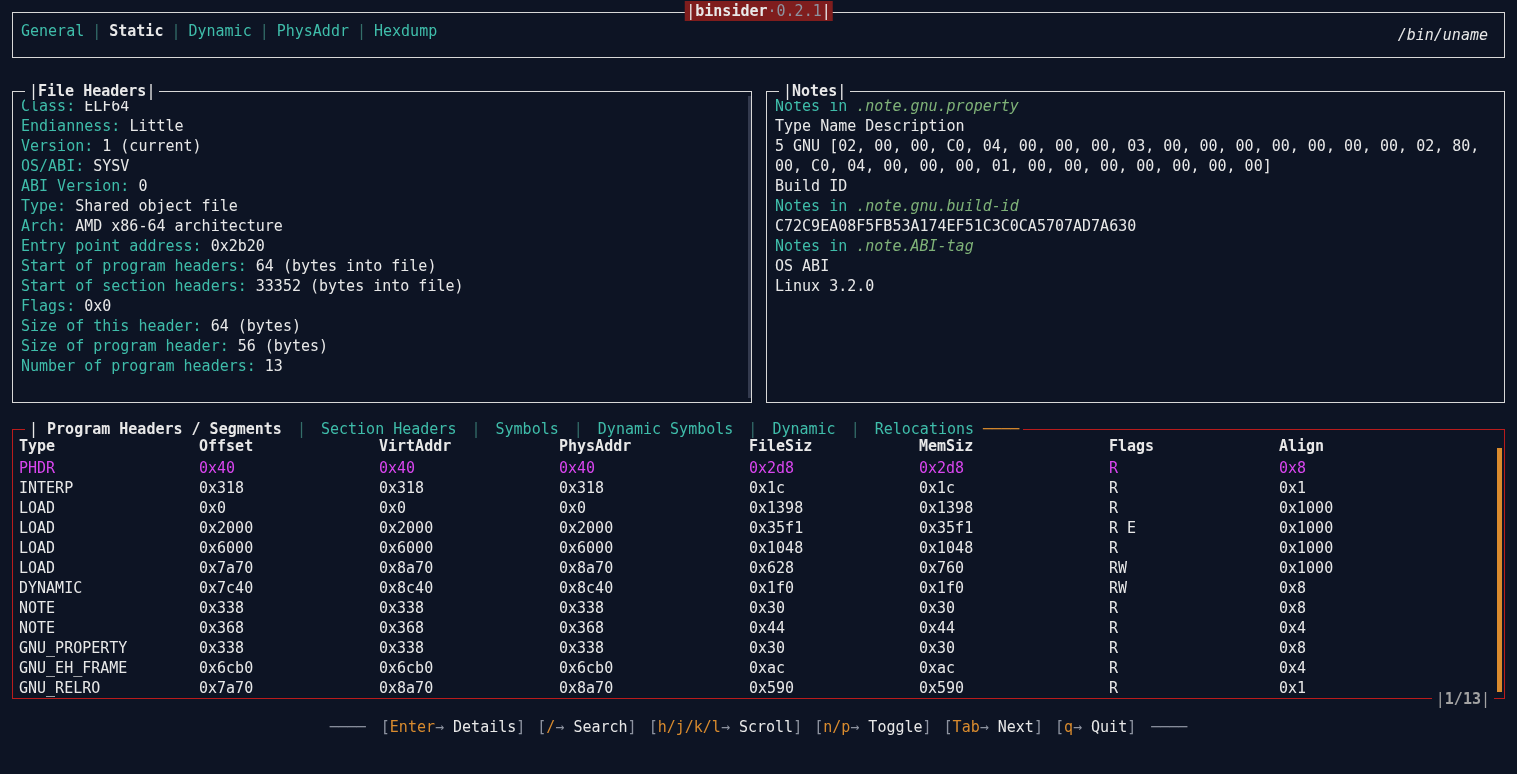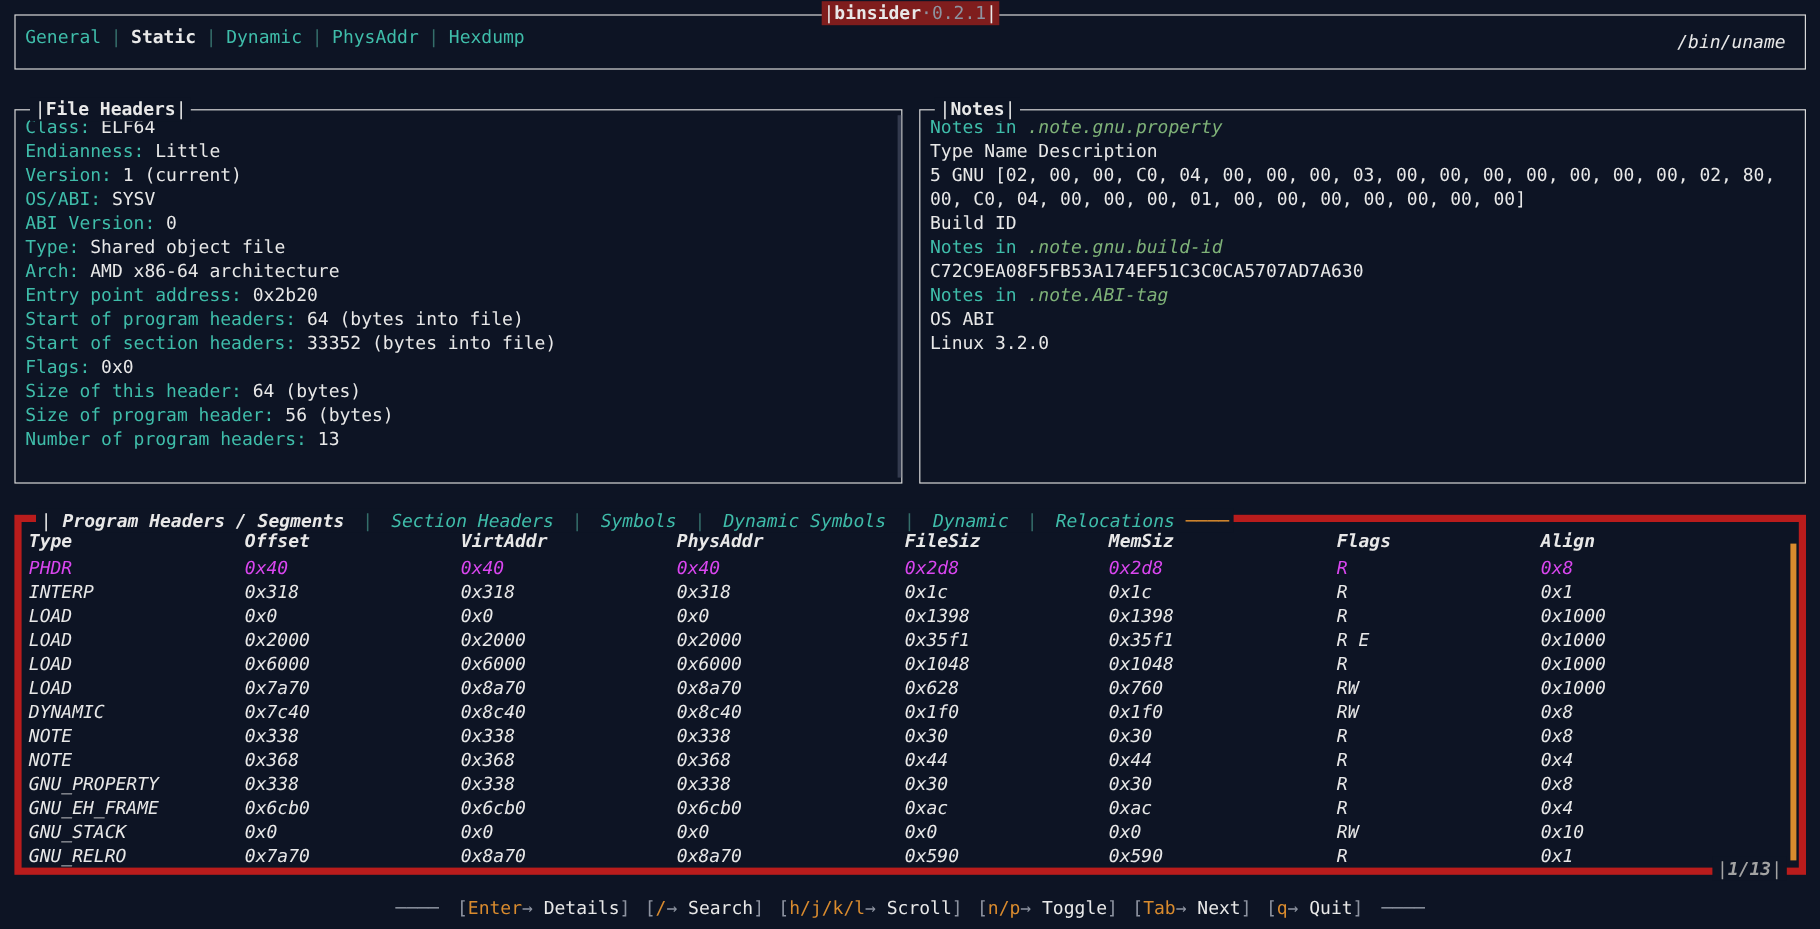--- a/index.html
+++ b/index.html
@@ -53,24 +53,23 @@
   .sep { color: #346e6a; padding: 0 8px; }
   .row2 { display:flex; gap:14px; height: 312px; margin-top: 33px; }
   .fileheaders { flex: 0 0 740px; height: 100%; }
   .notes { flex: 1; height: 100%; }
   .kv .k { color: #3fbdaa; }
   .kv .v { color: #e8e8e8; }
   .note-lbl { color: #3fbdaa; }
   .note-src { color: #7fb278; font-style: italic; }
   .tablebox {
     margin-top: 26px;
-    border: 6px solid #b91c1c;
+    border: 1px solid #b91c1c;
     position: relative;
     padding: 4px 0 0 0;
-    font-style: italic;
   }
   .tablebox .tabs2 {
     position:absolute;
     top:-11px;
     left:12px;
     background:#0d1424;
     padding:0 4px;
   }
   .tablebox .tabs2::before { content:"|"; }
   .tablebox .active2 { color:#e8e8e8; font-weight:bold; }
@@ -297,30 +296,20 @@
           <td>GNU_EH_FRAME</td>
           <td>0x6cb0</td>
           <td>0x6cb0</td>
           <td>0x6cb0</td>
           <td>0xac</td>
           <td>0xac</td>
           <td>R</td>
           <td>0x4</td>
         </tr>
         <tr>
-          <td>GNU_STACK</td>
-          <td>0x0</td>
-          <td>0x0</td>
-          <td>0x0</td>
-          <td>0x0</td>
-          <td>0x0</td>
-          <td>RW</td>
-          <td>0x10</td>
-        </tr>
-        <tr>
           <td>GNU_RELRO</td>
           <td>0x7a70</td>
           <td>0x8a70</td>
           <td>0x8a70</td>
           <td>0x590</td>
           <td>0x590</td>
           <td>R</td>
           <td>0x1</td>
         </tr>
       </tbody>

